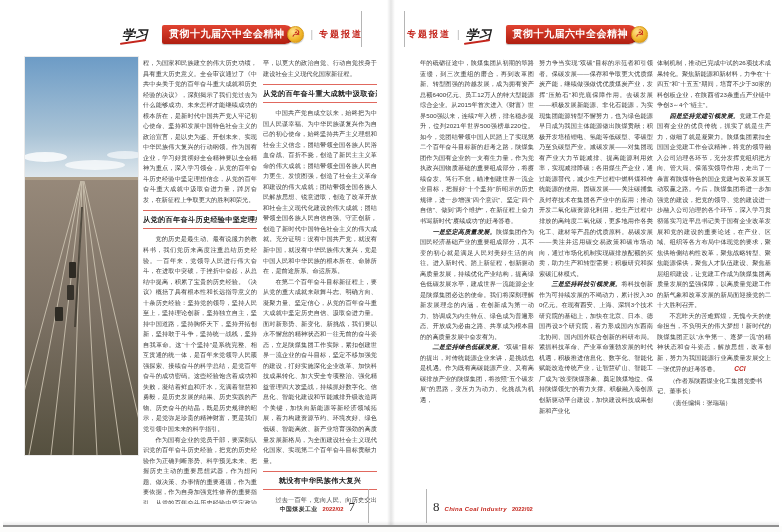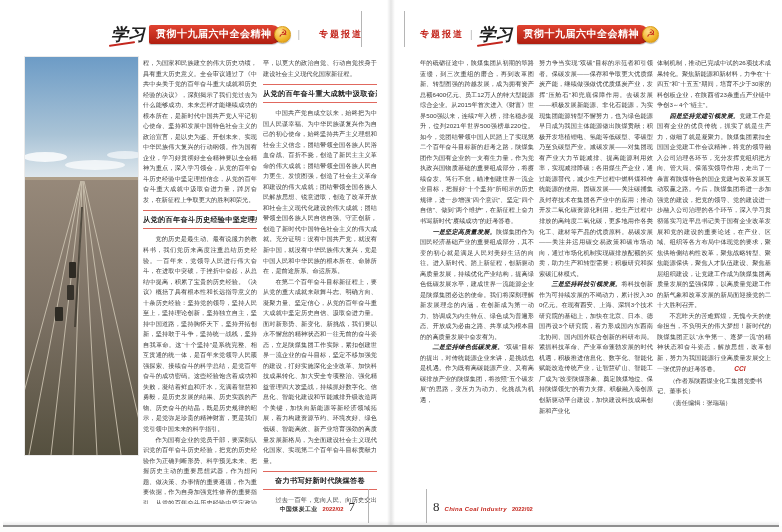--- a/index.html
+++ b/index.html
@@ -12,32 +12,32 @@
           background:linear-gradient(90deg,rgba(0,0,0,0) 0%,rgba(0,0,0,0.10) 50%,rgba(0,0,0,0) 100%);}
   .bottom-edge{position:absolute;left:3px;right:3px;top:525px;height:2px;background:#8f8f8f;}
   .bottom-soft{position:absolute;left:3px;right:3px;top:521px;height:4px;background:linear-gradient(rgba(0,0,0,0),rgba(0,0,0,0.08));}
 
   
   .hdr{position:absolute;top:22px;height:24px;display:flex;align-items:center;gap:6px;}
   .hdr-l{right:28px;}
   .hdr-r{left:16px;}
   .banner{display:flex;align-items:center;position:relative;}
   .banner-script{font-family:"DejaVu Serif","Liberation Serif",serif;font-style:italic;font-weight:bold;
-                 font-size:17px;color:#202020;position:relative;margin-right:4px;line-height:1;}
+                 font-size:13px;color:#202020;position:relative;margin-right:14px;line-height:1;}
   .banner-script::after{content:"";position:absolute;left:-2px;bottom:-2px;width:26px;height:2px;
                  background:#c4261d;border-radius:2px;transform:skewY(-8deg);}
   .banner-ribbon{background:linear-gradient(#e04331,#b01e10);color:#ffffff;font-size:10px;font-weight:bold;
                  letter-spacing:0.5px;padding:2.5px 10px 2.5px 7px;border-radius:2px 9px 9px 2px;
                  box-shadow:0 1px 1px rgba(0,0,0,0.25);white-space:nowrap;}
   .banner-emblem{width:15px;height:15px;margin-left:-7px;border-radius:50%;
                  background:radial-gradient(circle at 35% 30%,#ffe08a,#f0b428 60%,#cf8c12);
                  border:1px solid #d79a18;color:#c4261d;font-size:10px;line-height:14px;text-align:center;
                  box-shadow:0 1px 1px rgba(0,0,0,0.3);z-index:2;}
   .hdr-sep{color:#b9b9b9;font-size:10px;}
-  .section-label{color:#c4261d;font-size:9px;font-weight:bold;letter-spacing:2px;white-space:nowrap;margin-left:13px;}
+  .section-label{color:#c4261d;font-size:9px;font-weight:bold;letter-spacing:2px;white-space:nowrap;}
   .vrule{position:absolute;width:1px;background:#b5b5b5;}
   .vr-hl{left:361px;top:11px;height:36px;}
   .vr-hr{left:13px;top:11px;height:36px;}
   .vr-fl{left:368px;top:489px;height:34px;}
   .vr-fr{left:35px;top:489px;height:34px;}
 
   
   .photo{position:absolute;left:25px;top:57px;width:113px;height:398px;overflow:hidden;
          box-shadow:0 0 0 1px rgba(0,0,0,0.08);}
   .photo svg{display:block;}
@@ -128,21 +128,21 @@
       <h3 class="rule-heading">从党的百年奋斗历史经验中坚定理想信念</h3>
       <p class="body">党的历史是最生动、最有说服力的教科书，我们党历来高度注重总结历史经验。一百年来，党领导人民进行伟大奋斗，在进取中突破，于挫折中奋起，从总结中提高，积累了宝贵的历史经验。《决议》概括了具有根本性和长远指导意义的十条历史经验：坚持党的领导，坚持人民至上，坚持理论创新，坚持独立自主，坚持中国道路，坚持胸怀天下，坚持开拓创新，坚持敢于斗争，坚持统一战线，坚持自我革命。这“十个坚持”是系统完整、相互贯通的统一体，是百年来党领导人民顽强探索、接续奋斗的科学总结，是党百年奋斗的成功密码。这些经验饱含着成功和失败，凝结着鲜血和汗水，充满着智慧和勇毅，是历史发展的结果、历史实践的产物、历史奋斗的结晶，既是历史规律的昭示，是党弥足珍贵的精神财富，更是我们党引领中国未来的科学指引。</p>
       <p class="body">作为国有企业的党员干部，要深刻认识党的百年奋斗历史经验，把党的历史经验作为正确判断形势、科学预见未来、把握历史主动的重要思想武器，作为想问题、做决策、办事情的重要遵循，作为重要依据，作为自身加强党性修养的重要指引，从党的百年奋斗历史经验中坚定政治觉悟、思想境界和道德水</p>
     </div>
 
     <div class="col c-l2">
       <p class="body noindent">平，以更大的政治自觉、行动自觉投身于建设社会主义现代化国家新征程。</p>
       <h3 class="rule-heading">从党的百年奋斗重大成就中汲取奋进力量</h3>
       <p class="body">中国共产党自成立以来，始终把为中国人民谋幸福、为中华民族谋复兴作为自己的初心使命，始终坚持共产主义理想和社会主义信念，团结带领全国各族人民浴血奋战、百折不挠，创造了新民主主义革命的伟大成就；团结带领全国各族人民自力更生、发愤图强，创造了社会主义革命和建设的伟大成就；团结带领全国各族人民解放思想、锐意进取，创造了改革开放和社会主义现代化建设的伟大成就；团结带领全国各族人民自信自强、守正创新，创造了新时代中国特色社会主义的伟大成就。充分证明：没有中国共产党，就没有新中国，就没有中华民族伟大复兴，党是中国人民和中华民族的根本所在、命脉所在，是前途所系、命运所系。</p>
       <p class="body">在第二个百年奋斗目标新征程上，要从党的重大成就来鼓舞斗志、明确方向、凝聚力量、坚定信心，从党的百年奋斗重大成就中坚定历史自信、汲取奋进力量。面对新形势、新变化、新挑战，我们要以永不懈怠的精神状态和一往无前的奋斗姿态，立足陕煤集团工作实际，紧扣创建世界一流企业的奋斗目标，坚定不移加强党的建设，打好实施深化企业改革、加快科技成果转化、加大安全专项整治、强化精益管理四大攻坚战，持续抓好数字化、信息化、智能化建设和节能减排升级改造两个关键，加快向新能源等新经济领域拓展，着力构建资源节约、环境友好、绿色低碳、智能高效、新产业培育强劲的高质量发展新格局，为全面建设社会主义现代化国家、实现第二个百年奋斗目标贡献力量。</p>
-      <h3 class="rule-heading">奋力书写好新时代陕煤答卷</h3>
+      <h3 class="rule-heading">就没有中华民族伟大复兴</h3>
       <p class="body">过去一百年，党向人民、向历史交出了一份优异的答卷。陕煤集团作为陕西省属国有企业，用自己的实际行动在这份答卷上展现了国企担当，在17</p>
     </div>
 
     <div class="footer ft-l">
       <span class="journal-cn">中国煤炭工业</span>
       <span class="issue">2022/02</span>
       <span class="pageno">7</span>
     </div>
     <div class="vrule vr-fl"></div>
   </div>

